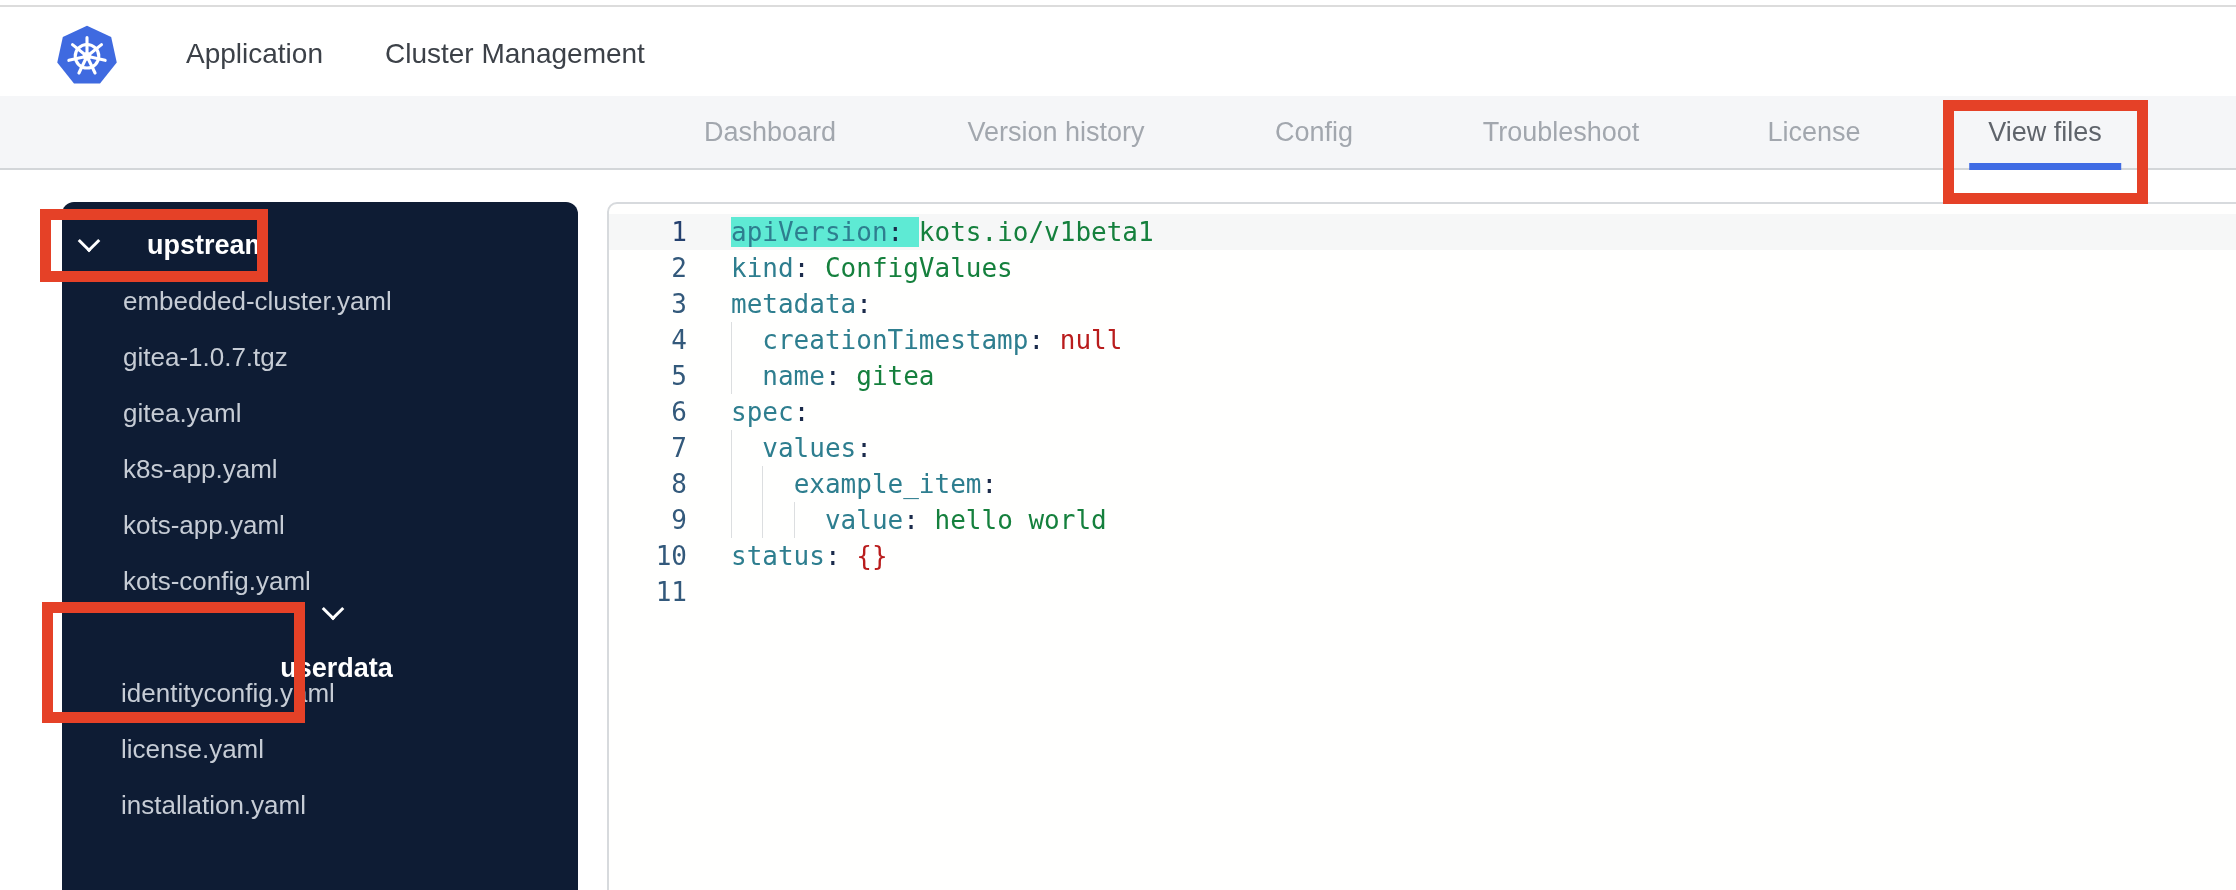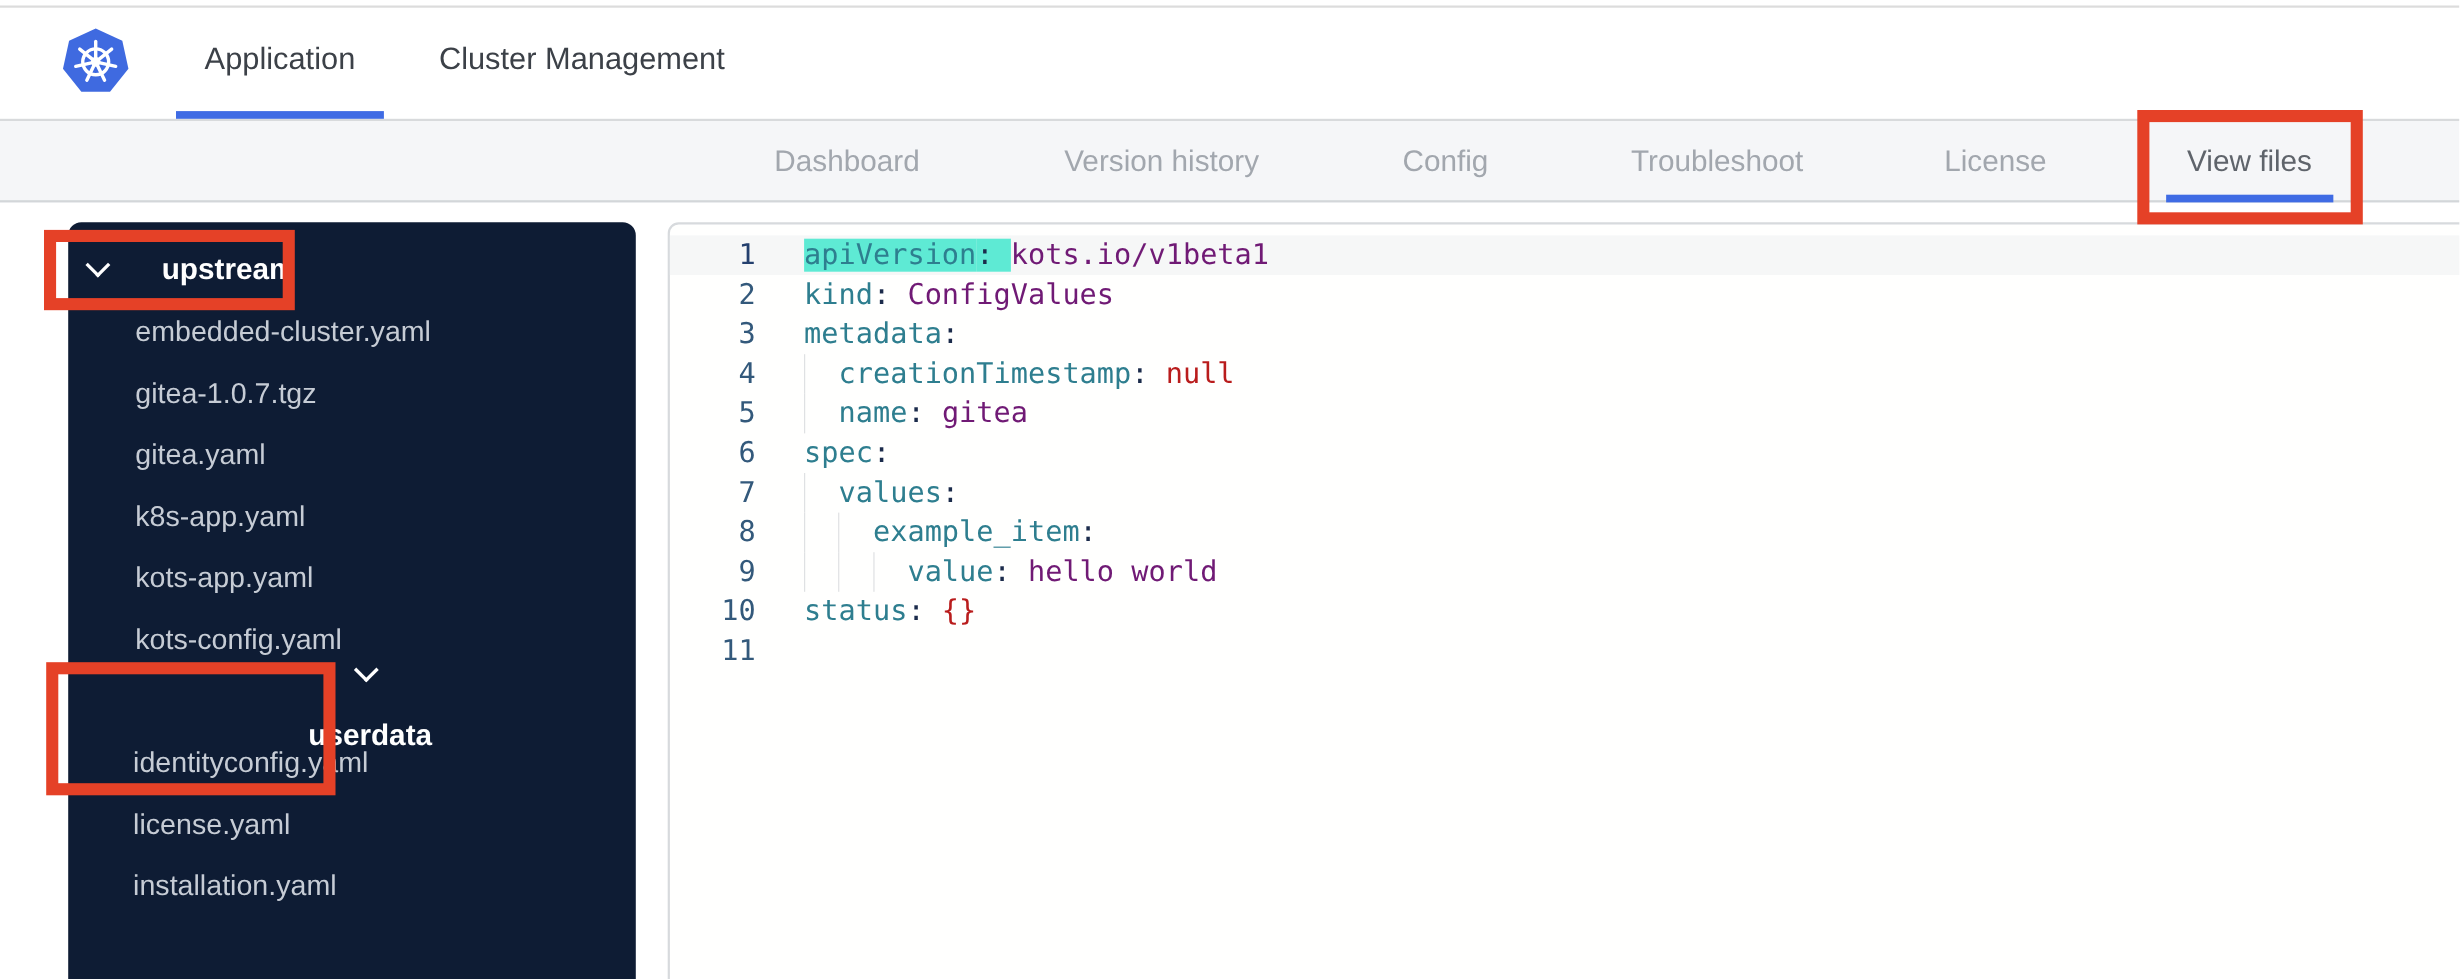--- a/index.html
+++ b/index.html
@@ -6,27 +6,27 @@
   #canvas{position:relative;width:2236px;height:890px;background:#ffffff;overflow:hidden;
           font-family:"Liberation Sans",sans-serif;}
 
   
   .topline{position:absolute;top:5px;left:0;right:0;height:2px;background:#dcdcdc;}
 
   
   .header{position:absolute;top:0;left:0;right:0;height:108px;background:#ffffff;
           border-bottom:2px solid #d8dadc;}
   .logo{position:absolute;left:56px;top:23px;width:62px;height:64px;}
-  .header-tabs{position:absolute;left:160px;top:0;height:108px;display:flex;gap:24px;}
+  .header-tabs{position:absolute;left:160px;top:0;height:108px;display:flex;gap:10px;}
   .htab{position:relative;padding:0 26px;display:flex;align-items:center;
         font-size:28px;color:#3c4148;cursor:pointer;}
   .htab .underline{position:absolute;left:0;right:0;bottom:0;height:7px;background:#3f6be4;}
 
   
-  .subnav{position:absolute;top:110px;left:0;right:0;height:72px;background:#f5f6f8;
+  .subnav{position:absolute;top:96px;left:0;right:0;height:72px;background:#f5f6f8;
           border-bottom:2px solid #d3d6d9;}
   .snav-item{position:absolute;top:0;height:72px;display:flex;align-items:center;
              transform:translateX(-50%);font-size:27px;color:#a2a7ae;cursor:pointer;}
   .snav-item.pos0{left:770px;} .snav-item.pos1{left:1056px;} .snav-item.pos2{left:1314px;}
   .snav-item.pos3{left:1561px;} .snav-item.pos4{left:1814px;} .snav-item.pos5{left:2045px;}
   .snav-item.active{color:#5f646b;}
   .snav-item .underline{position:absolute;left:-19px;right:-19px;bottom:-2px;height:7px;
                         background:#3f6be4;}
 
   
@@ -48,21 +48,21 @@
   .codewrap{position:absolute;top:10px;left:0;right:0;
             font-family:"DejaVu Sans Mono",monospace;font-size:26px;line-height:36px;}
   .cline{position:relative;height:36px;white-space:pre;}
   .cline.active{background:#f6f7f7;}
   .gut{position:absolute;left:0;top:0;width:78px;text-align:right;color:#33597b;}
   .cline.active .gut{color:#24406e;}
   .ccontent{position:absolute;left:122px;right:0;top:0;bottom:0;}
   .iguide{position:absolute;top:0;bottom:0;border-left:1px solid #dcdee0;width:0;}
   .tk-key{color:#2e7e8f;}
   .tk-punct{color:#1b2b4b;}
-  .tk-str{color:#701a75;}
+  .tk-str{color:#15803d;}
   .tk-const{color:#b91c1c;}
   .cline.active .tk-key,.cline.active .tk-punct{background:#5eead4;}
 
   
   .rbox{position:absolute;border:11px solid #e54127;box-sizing:border-box;z-index:50;}
   #rb-viewfiles{left:1943px;top:100px;width:205px;height:104px;}
   #rb-upstream{left:40px;top:209px;width:228px;height:73px;}
   #rb-userdata{left:42px;top:602px;width:263px;height:121px;}
 </style>
 </head>

